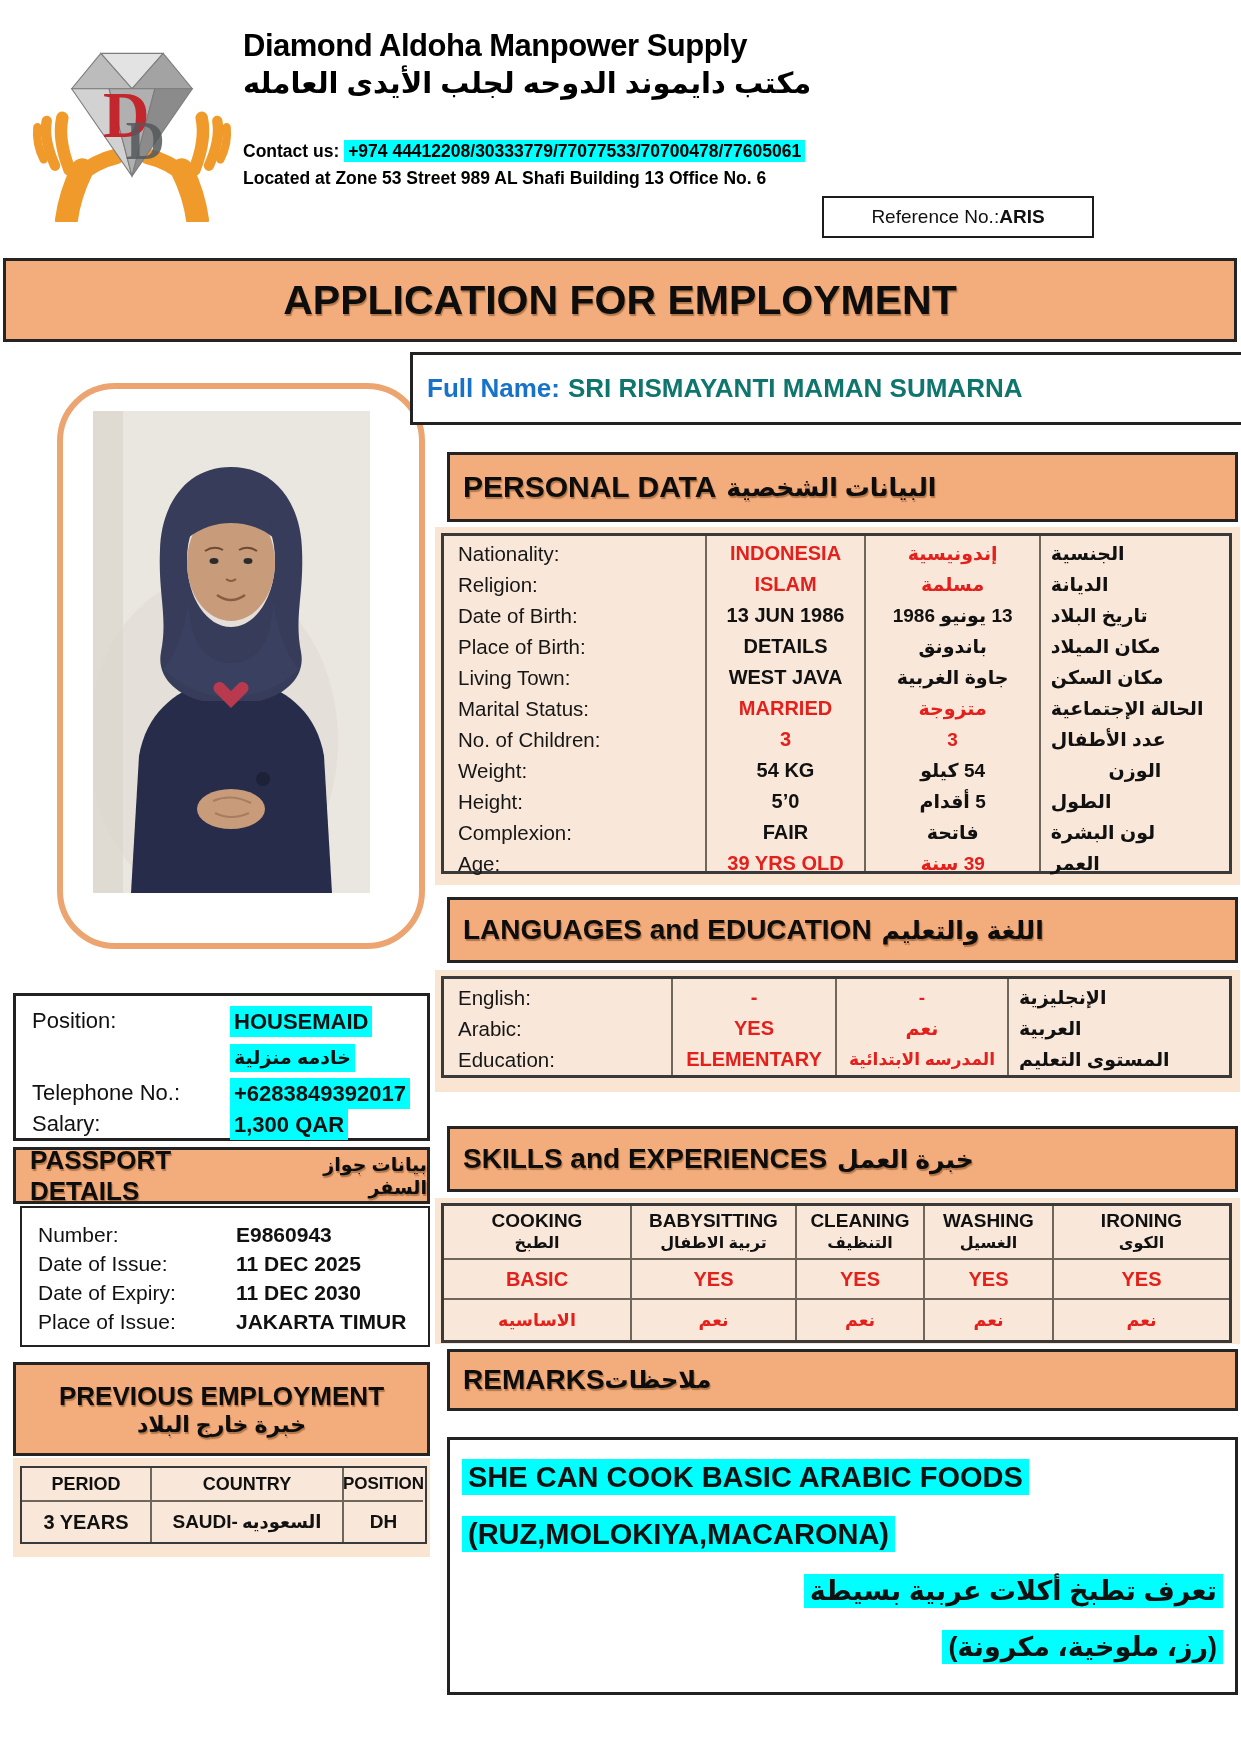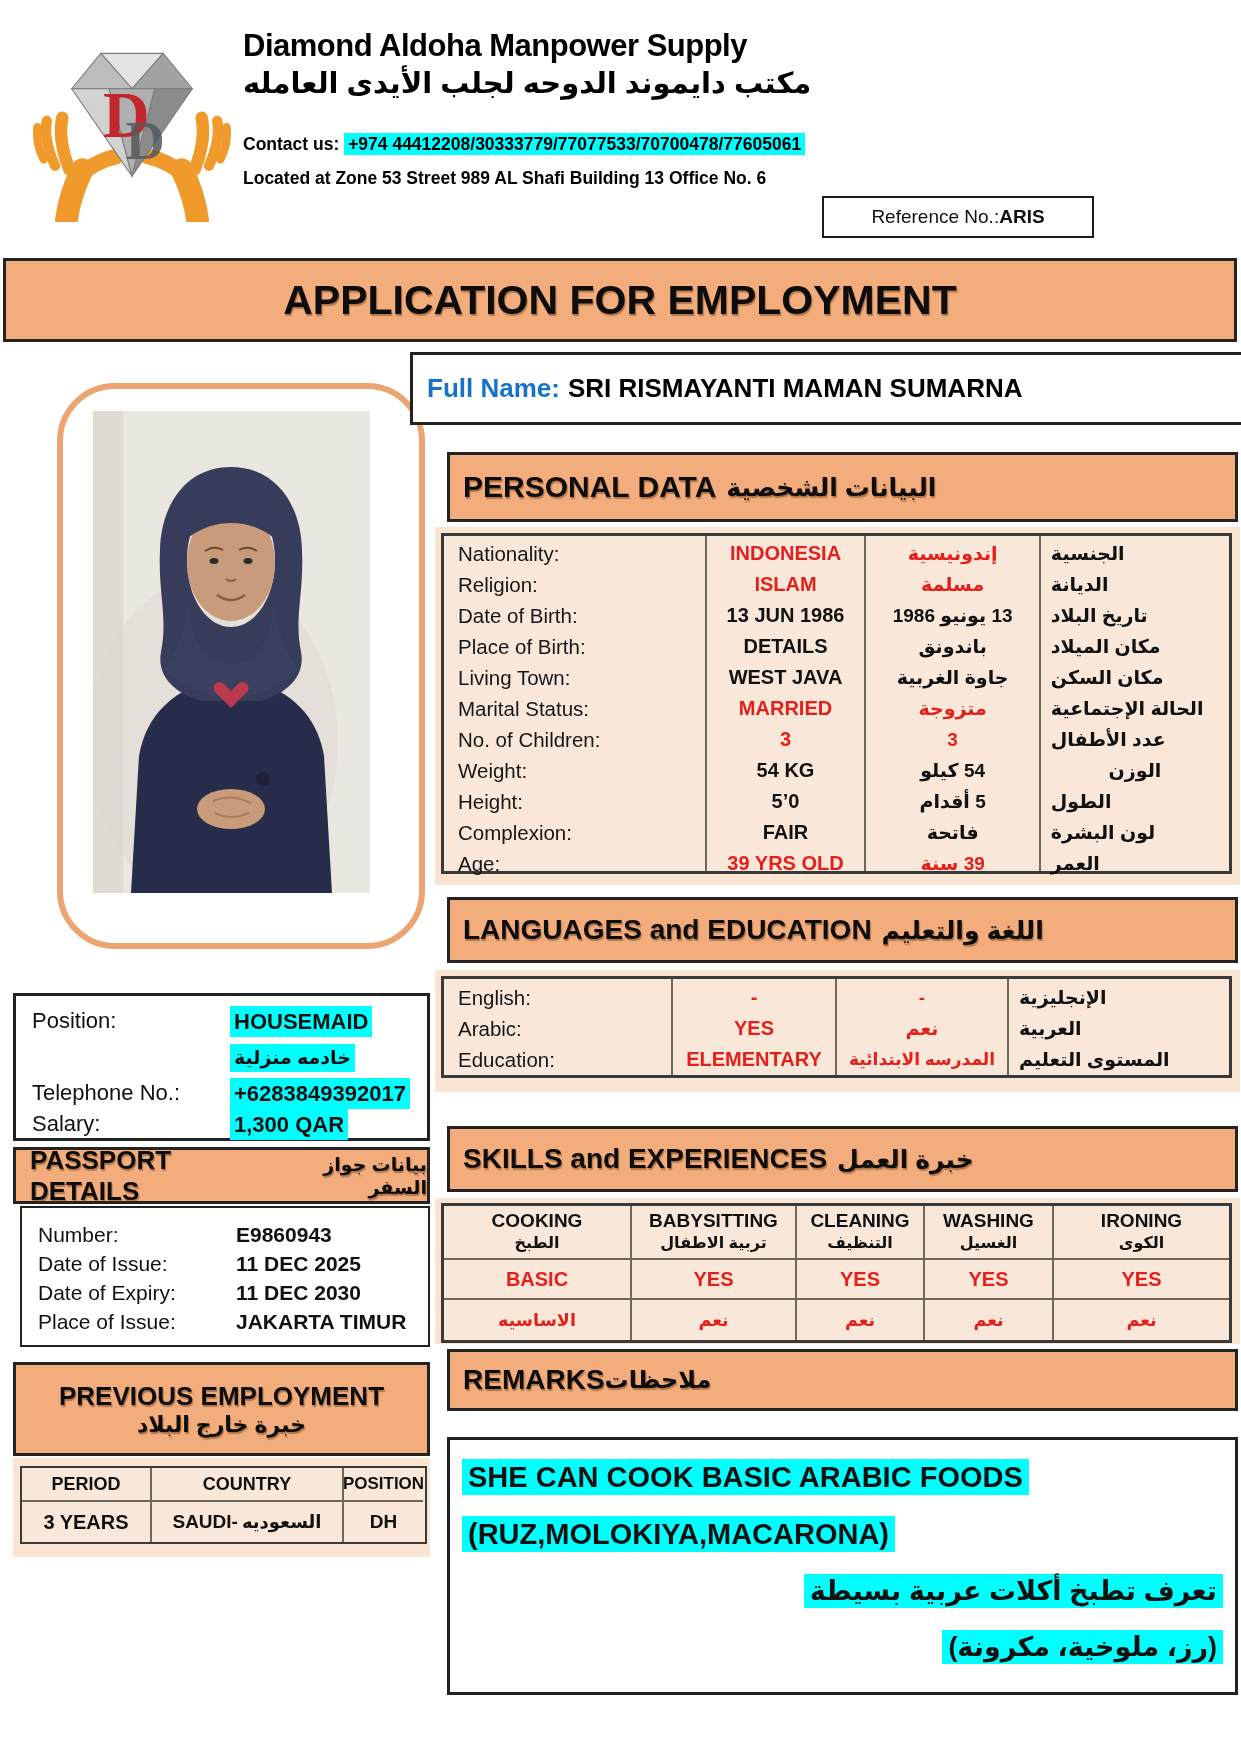--- a/index.html
+++ b/index.html
@@ -88,21 +88,21 @@
       <polygon points="78,64 122,64 100,148" fill="#b0b0b0"></polygon>
       <polygon points="122,64 158,64 100,148" fill="#8b8b8b"></polygon>
     </g>
     <text x="72" y="110" font-family="Liberation Serif, DejaVu Serif, serif" font-weight="bold" font-size="62" fill="#C2272D">D</text>
     <text x="94" y="132" font-family="Liberation Serif, DejaVu Serif, serif" font-weight="bold" font-size="52" fill="#55595c" opacity="0.85">D</text>
   </svg>
 
   <div class="abs company-en" style="left:243px;top:28px;">Diamond Aldoha Manpower Supply</div>
   <div class="abs company-ar" style="left:243px;top:66px;" dir="rtl">مكتب دايموند الدوحه لجلب الأيدى العامله</div>
 
-  <div class="abs hline" style="left:243px;top:134px;">
+  <div class="abs hline" style="left:243px;top:141px;">
     <span>Contact us:</span>
     <span class="cyan">+974 44412208/30333779/77077533/70700478/77605061</span>
   </div>
   <div class="abs hline" style="left:243px;top:168px;">Located at Zone 53 Street 989 AL Shafi Building 13 Office No. 6</div>
 
   <div class="abs refbox" style="left:822px;top:196px;width:268px;height:38px;">
     <span>Reference No.:</span>
       <b>ARIS</b>
   </div>
 
@@ -191,21 +191,21 @@
     <div class="nL" style="height:42px;font-size:20px;font-weight:800;">3 YEARS</div>
     <div style="flex-direction:row;gap:4px;">
       <span style="font-size:19px;font-weight:800;">SAUDI-</span>
       <span style="font-size:18px;font-weight:bold;" dir="rtl">السعوديه</span>
     </div>
     <div style="font-size:19px;font-weight:800;">DH</div>
   </div>
 
   <div class="abs wbox" style="left:410px;top:352px;width:876px;height:73px;display:flex;align-items:center;padding-left:14px;">
     <span style="font-size:26px;font-weight:800;color:#1673C9;">Full Name:</span>
-    <span style="font-size:26px;font-weight:800;color:#000000;margin-left:8px;">SRI RISMAYANTI MAMAN SUMARNA</span>
+    <span style="font-size:26px;font-weight:800;color:#0f766e;margin-left:8px;">SRI RISMAYANTI MAMAN SUMARNA</span>
   </div>
 
   <div class="abs banner" style="left:447px;top:452px;width:791px;height:70px;padding-left:13px;">
     <span style="font-size:30px;font-weight:800;">PERSONAL DATA</span>
     <span class="ar" style="font-size:25px;font-weight:bold;" dir="rtl">البيانات الشخصية</span>
   </div>
   <div class="abs tblbg" style="left:435px;top:527px;width:805px;height:358px;"></div>
   <div class="abs itable" style="left:441px;top:533px;width:791px;height:341px;">
     <div class="col c-label" style="width:266px;padding-top:2px;">
       <div class="ln">Nationality:</div>

